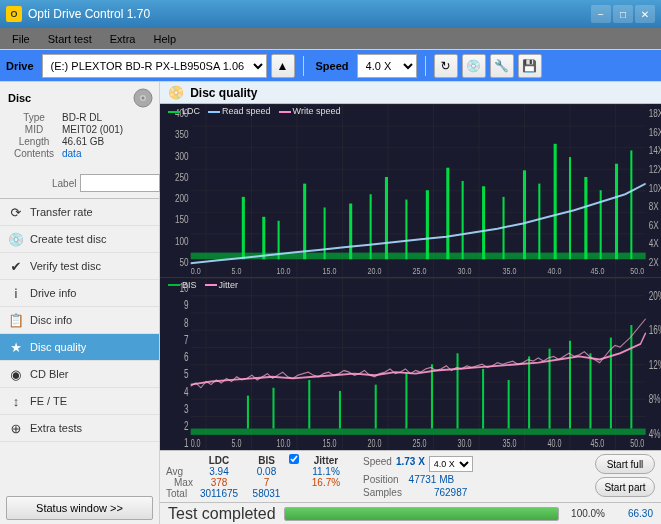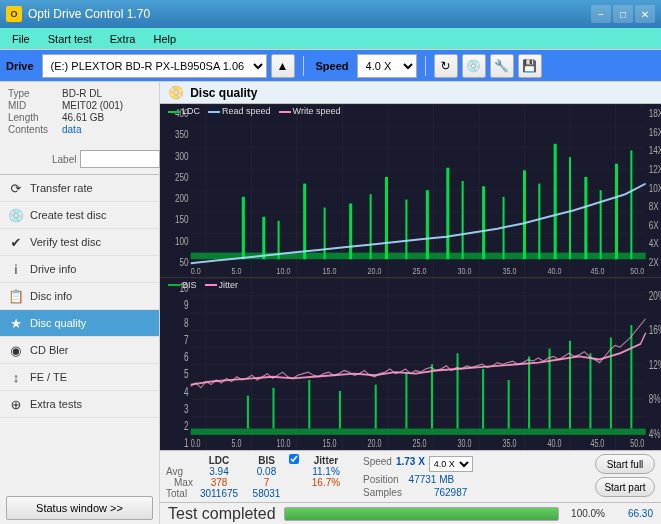--- a/index.html
+++ b/index.html
@@ -6,21 +6,21 @@
     body { font-family: 'Segoe UI', Tahoma, sans-serif; font-size: 11px; background: #f0f0f0; width: 661px; height: 524px; overflow: hidden; }
 
     
     .titlebar { background: linear-gradient(to bottom, #4a9fd4, #2e7bb8); height: 28px; display: flex; align-items: center; justify-content: space-between; padding: 0 6px; color: white; font-size: 12px; }
     .titlebar-left { display: flex; align-items: center; gap: 6px; }
     .titlebar-icon { width: 16px; height: 16px; background: #ffcc00; border-radius: 2px; display: flex; align-items: center; justify-content: center; font-size: 9px; color: #333; font-weight: bold; }
     .titlebar-controls { display: flex; gap: 2px; }
     .titlebar-btn { width: 20px; height: 18px; background: rgba(255,255,255,0.2); border: none; color: white; cursor: pointer; font-size: 10px; display: flex; align-items: center; justify-content: center; border-radius: 2px; }
 
     
-    .menubar { background: #5eead4; height: 22px; display: flex; align-items: center; padding: 0 4px; border-bottom: 1px solid #d0d0d0; gap: 2px; }
+    .menubar { background: #737373; height: 22px; display: flex; align-items: center; padding: 0 4px; border-bottom: 1px solid #d0d0d0; gap: 2px; }
     .menu-item { padding: 2px 8px; cursor: pointer; font-size: 11px; border-radius: 2px; }
 
     
     .toolbar { background: #3b82f6; height: 32px; display: flex; align-items: center; padding: 0 6px; border-bottom: 1px solid #d0d0d0; gap: 4px; }
     .toolbar-label { font-size: 11px; font-weight: bold; margin-right: 4px; }
     .drive-select { height: 24px; border: 1px solid #aaa; background: white; padding: 0 4px; font-size: 11px; min-width: 200px; }
     .toolbar-icon-btn { width: 24px; height: 24px; border: 1px solid #aaa; background: linear-gradient(to bottom, #f8f8f8, #e8e8e8); cursor: pointer; display: flex; align-items: center; justify-content: center; border-radius: 2px; font-size: 12px; }
     .speed-label { font-size: 11px; font-weight: bold; margin: 0 4px; }
     .speed-select { height: 24px; border: 1px solid #aaa; background: white; padding: 0 4px; font-size: 11px; width: 60px; }
     .toolbar-sep { width: 1px; height: 20px; background: #ccc; margin: 0 4px; }
@@ -30,21 +30,21 @@
 
     
     .sidebar { width: 160px; background: #f0f0f0; border-right: 1px solid #d0d0d0; display: flex; flex-direction: column; flex-shrink: 0; }
 
     
     .disc-panel { border-bottom: 1px solid #c0c0c0; padding: 6px 6px 6px 8px; }
     .disc-header { display: flex; align-items: center; justify-content: space-between; margin-bottom: 4px; }
     .disc-title { font-weight: bold; font-size: 11px; }
     .disc-icon { width: 20px; height: 20px; }
     .disc-rows { font-size: 10px; }
-    .disc-row { display: flex; gap: 2px; margin-bottom: 1px; }
+    .disc-row { display: flex; gap: 2px; margin-bottom: 1px; text-align: center; }
     .disc-row-label { color: #666; width: 52px; flex-shrink: 0; }
     .disc-row-value { color: #333; }
     .disc-row-value.blue { color: #0066cc; }
     .label-row { display: flex; align-items: center; gap: 4px; margin-top: 15px; padding-left: 44px; }
     .label-input { height: 18px; border: 1px solid #aaa; font-size: 10px; width: 80px; background: white; padding: 0 2px; }
     .label-btn { width: 18px; height: 18px; border: 1px solid #aaa; background: linear-gradient(to bottom, #f8f8f8, #e0e0e0); cursor: pointer; font-size: 10px; display: flex; align-items: center; justify-content: center; border-radius: 2px; }
 
     
     .nav-items { display: flex; flex-direction: column; }
     .nav-item { display: flex; align-items: center; gap: 6px; padding: 5px 8px; cursor: pointer; font-size: 11px; color: #333; border-bottom: 1px solid #e0e0e0; }
@@ -121,20 +121,30 @@
   <div class="toolbar-icon-btn">💿</div>
   <div class="toolbar-icon-btn">🔧</div>
   <div class="toolbar-icon-btn">💾</div>
 </div>
 
 <div class="main">
 
   <div class="sidebar">
 
     <div class="disc-panel">
+      <div class="disc-header">
+        <span class="disc-title">Disc</span>
+        <div class="disc-icon">
+          <svg width="20" height="20" viewBox="0 0 20 20">
+              <circle cx="10" cy="10" r="9" fill="#aaa" stroke="#888" stroke-width="1"></circle>
+              <circle cx="10" cy="10" r="3" fill="#ccc"></circle>
+              <circle cx="10" cy="10" r="1.5" fill="#888"></circle>
+            </svg>
+        </div>
+      </div>
       <div class="disc-rows">
         <div class="disc-row">
           <span class="disc-row-label">Type</span>
           <span class="disc-row-value">BD-R DL</span>
         </div>
         <div class="disc-row">
           <span class="disc-row-label">MID</span>
           <span class="disc-row-value">MEIT02 (001)</span>
         </div>
         <div class="disc-row">

